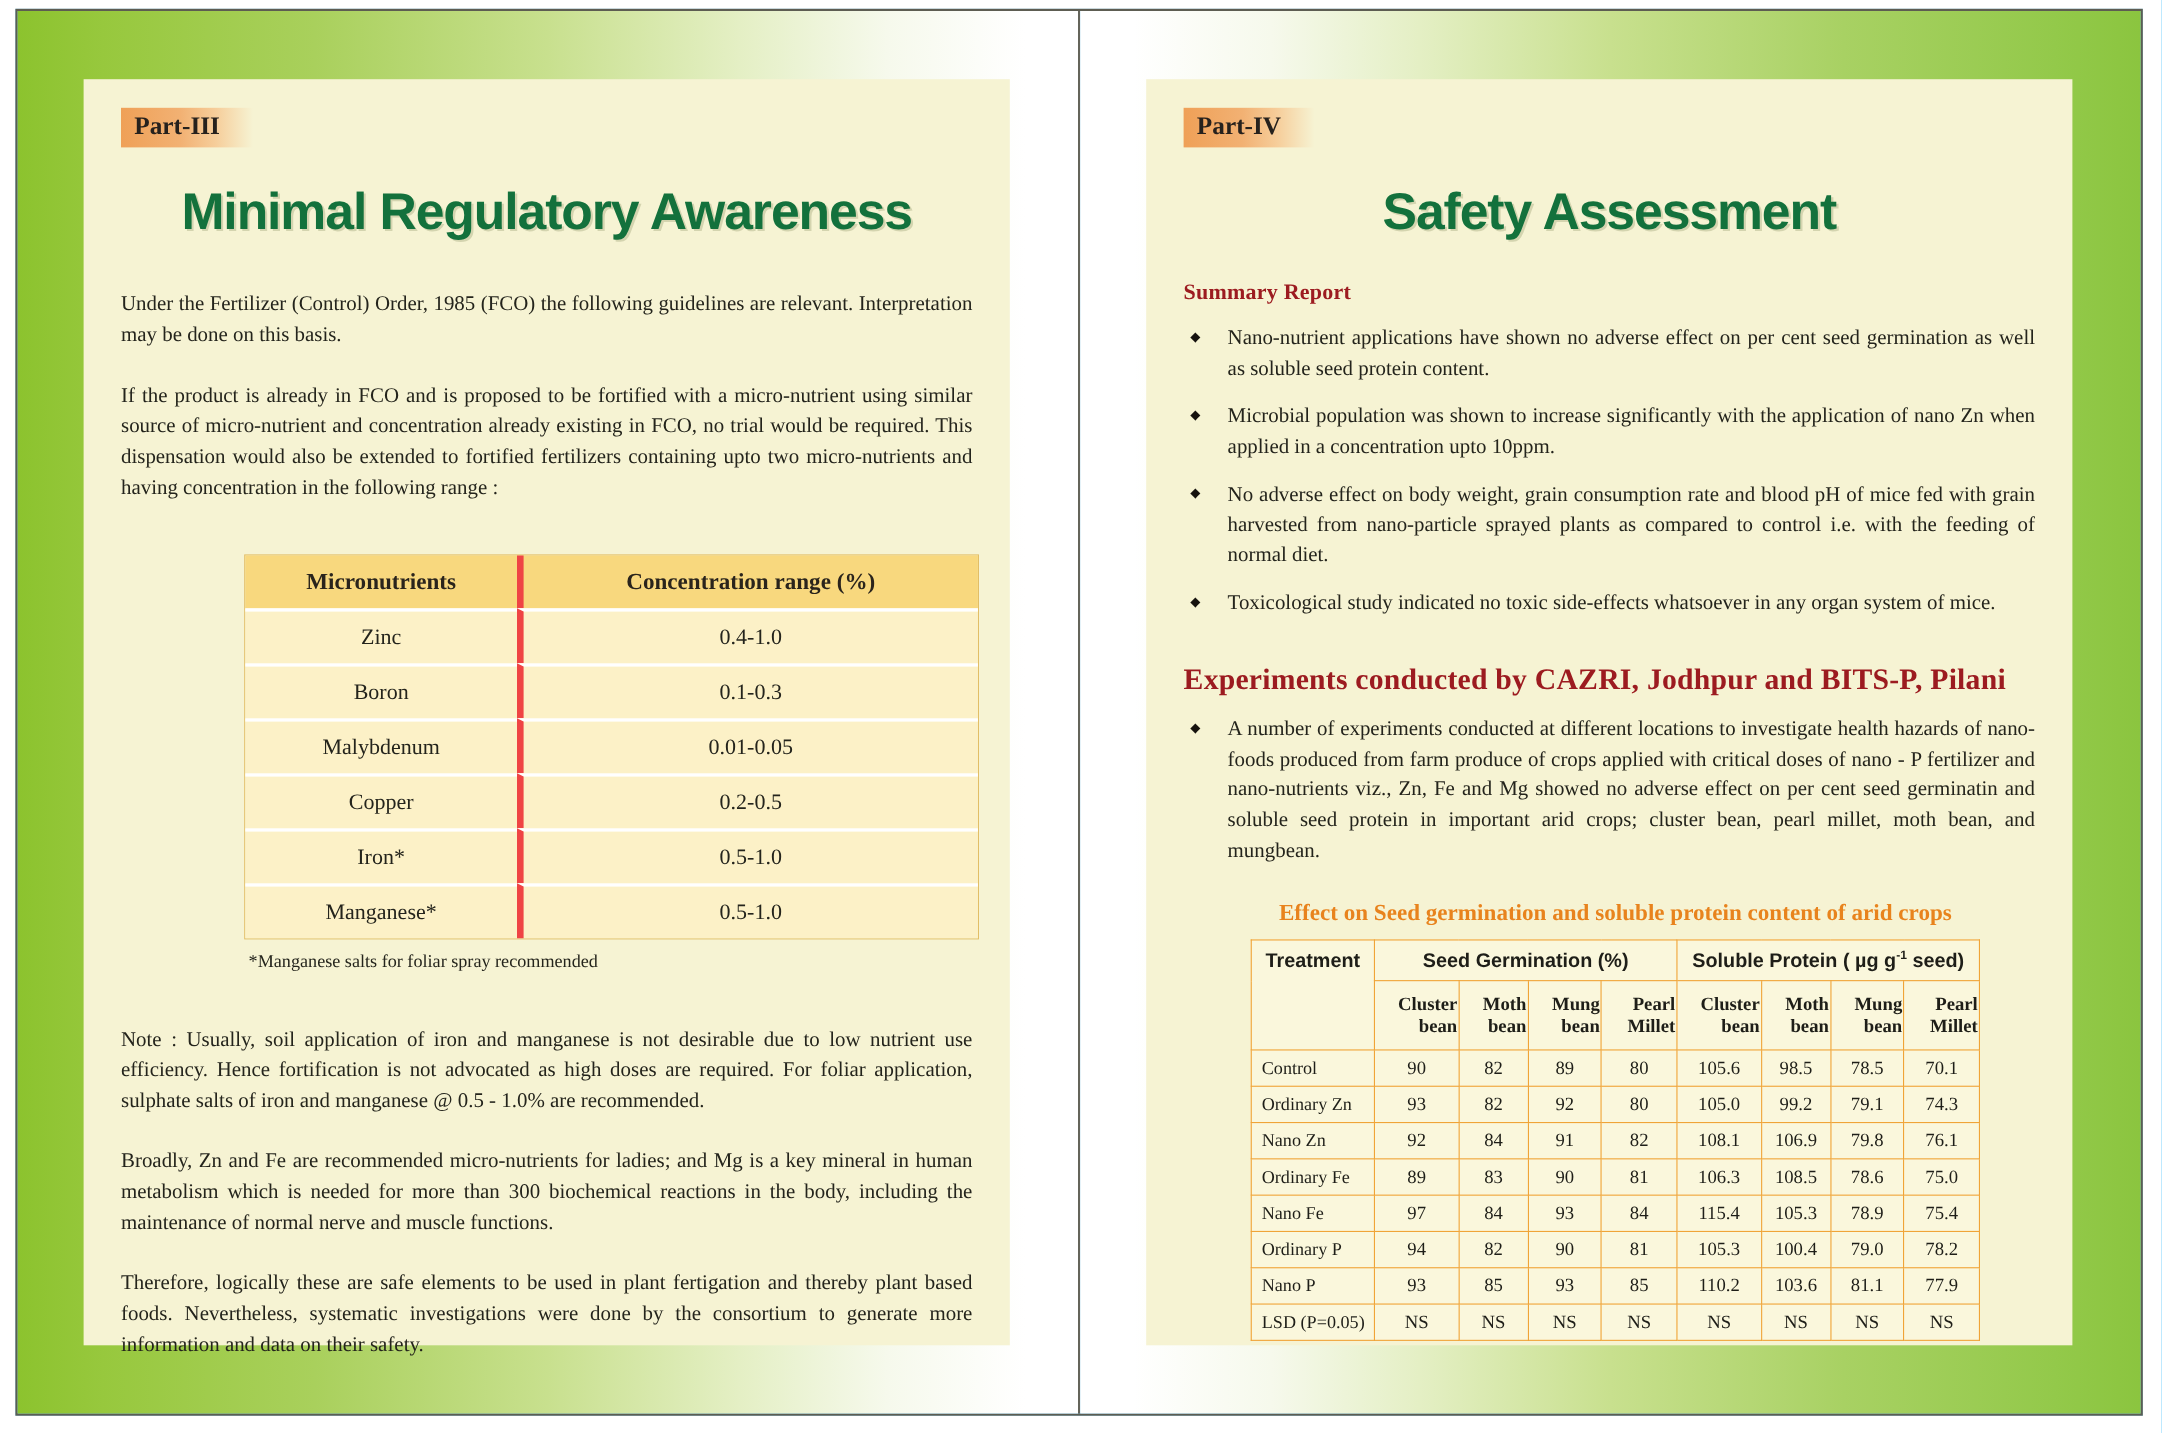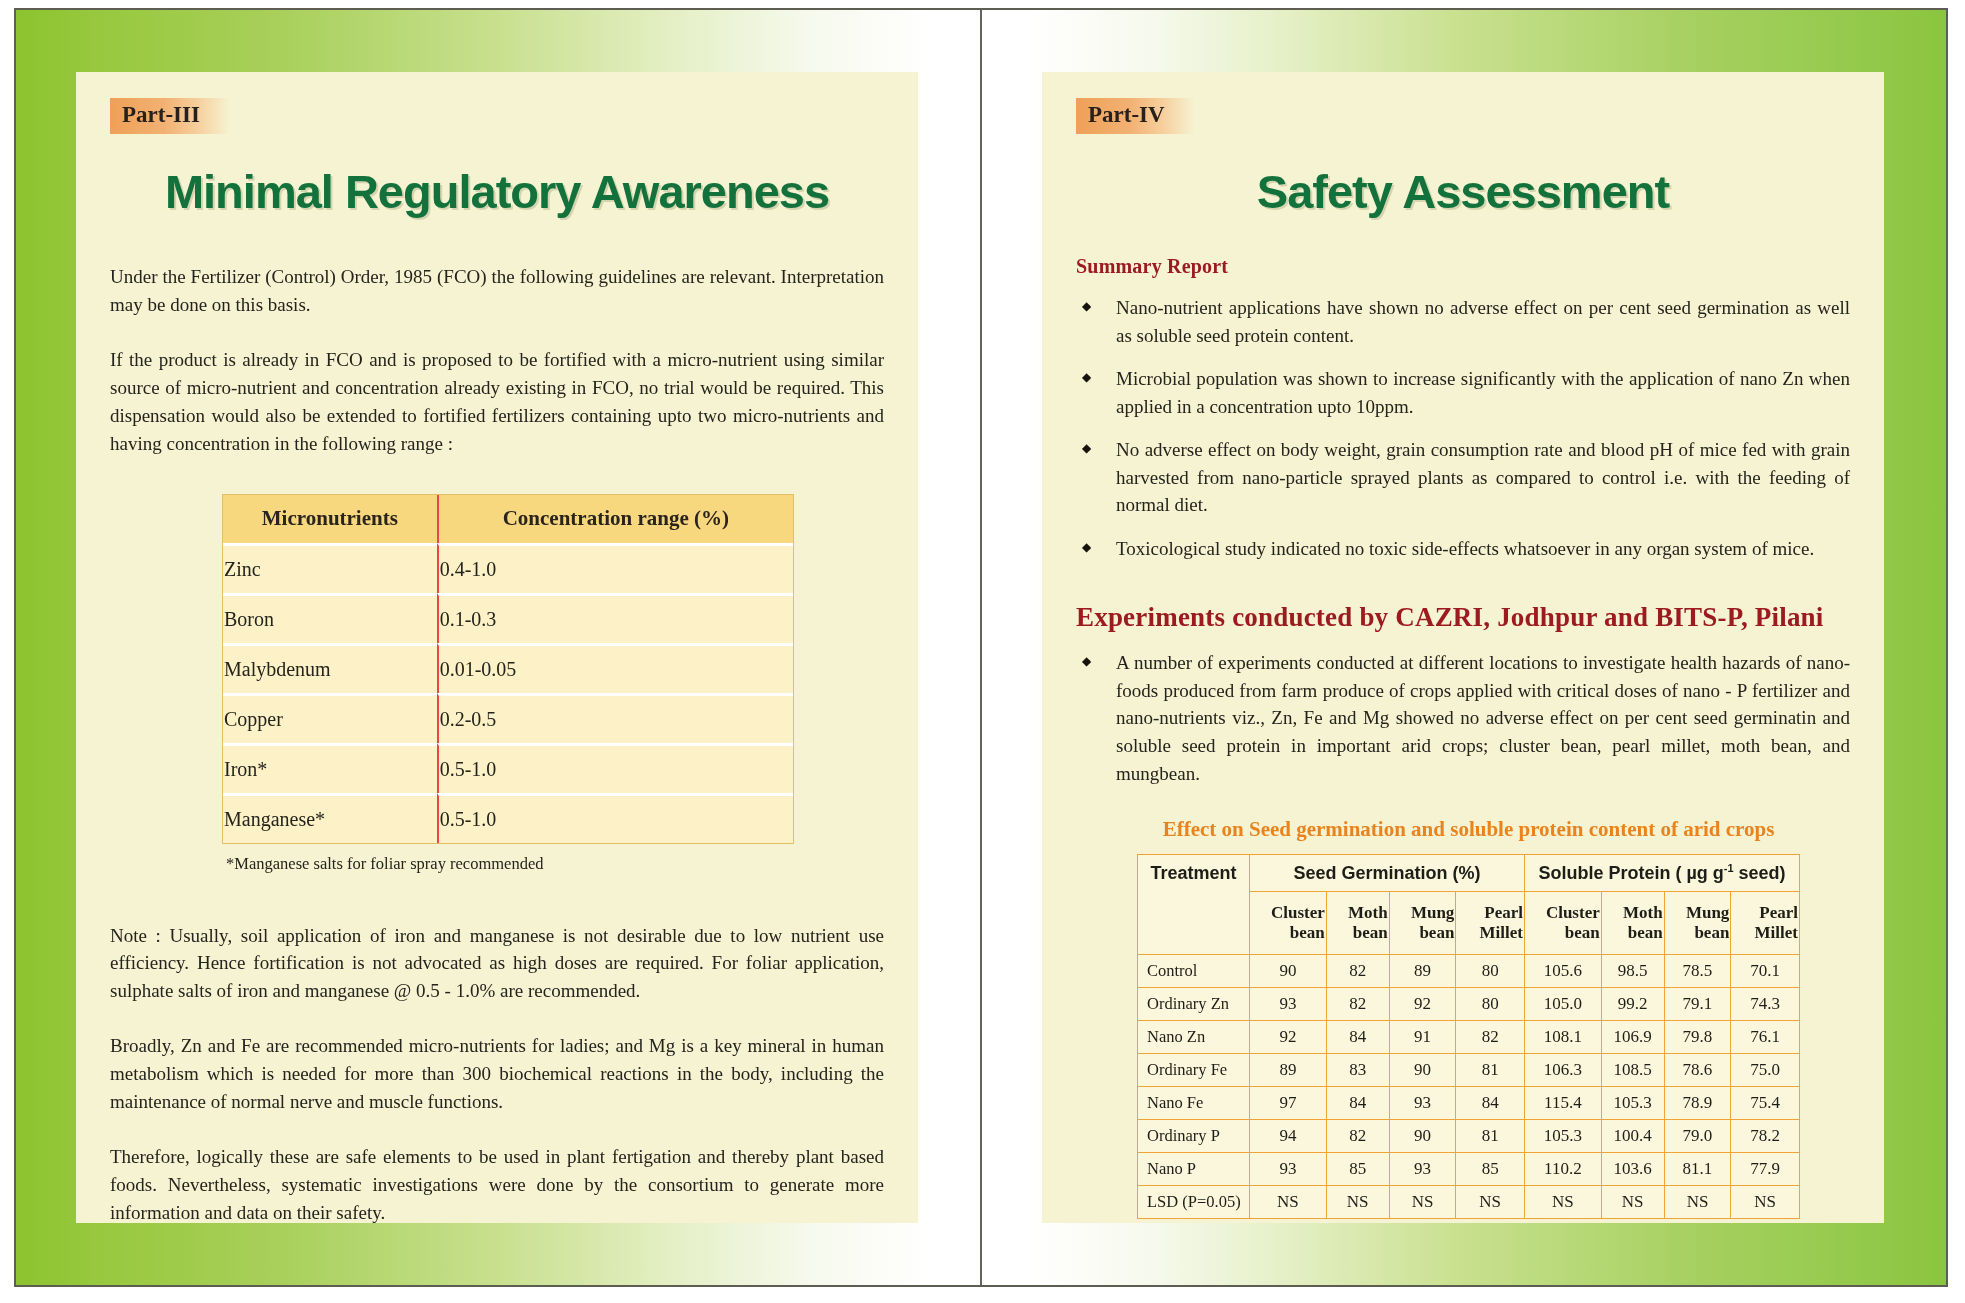--- a/index.html
+++ b/index.html
@@ -33,33 +33,33 @@
     color:#13713c;text-align:center;margin:30px 10px 0;
     text-shadow:2px 2px 0 rgba(150,155,110,0.35);
   }
   .body-para{
     font-family:"Liberation Serif",serif;font-size:19px;line-height:1.47;color:#24241c;
     text-align:justify;margin:27px 34px 0;
   }
   .para-first{margin-top:44px;}
   
   .mtable{
-    margin:36px 0 0 146px;width:572px;border-collapse:separate;border-spacing:0;
+    margin:46px 0 0 146px;width:668px;border-collapse:separate;border-spacing:0;
     border:1px solid #e2be66;
   }
   .mtable th{
     background:#f8d87e;height:46px;font-family:"Liberation Serif",serif;
     font-weight:700;font-size:21px;color:#2a241c;text-align:center;
   }
   .mtable td{
     background:#fcf1c7;height:45px;font-family:"Liberation Serif",serif;
-    font-size:20px;color:#24241c;text-align:left;
+    font-size:20px;color:#24241c;text-align:center;
   }
   .mtable tbody td{border-top:3px solid #ffffff;}
-  .mtable th:nth-child(2),.mtable td:nth-child(2){border-left:2px solid #ef4444;}
+  .mtable th:nth-child(2),.mtable td:nth-child(2){border-left:6px solid #ef4444;}
   .footnote{
     margin:10px 0 0 150px;font-family:"Liberation Serif",serif;font-size:16.5px;color:#24241c;
   }
   
   .red-heading{
     font-family:"Liberation Serif",serif;font-weight:700;font-size:20px;color:#9c1b20;
     margin:36px 34px 0;letter-spacing:0.2px;
   }
   .red-heading.second{margin-top:40px;font-size:27px;}
   .bullet-list{list-style:none;margin:14px 34px 0;padding:0;}

